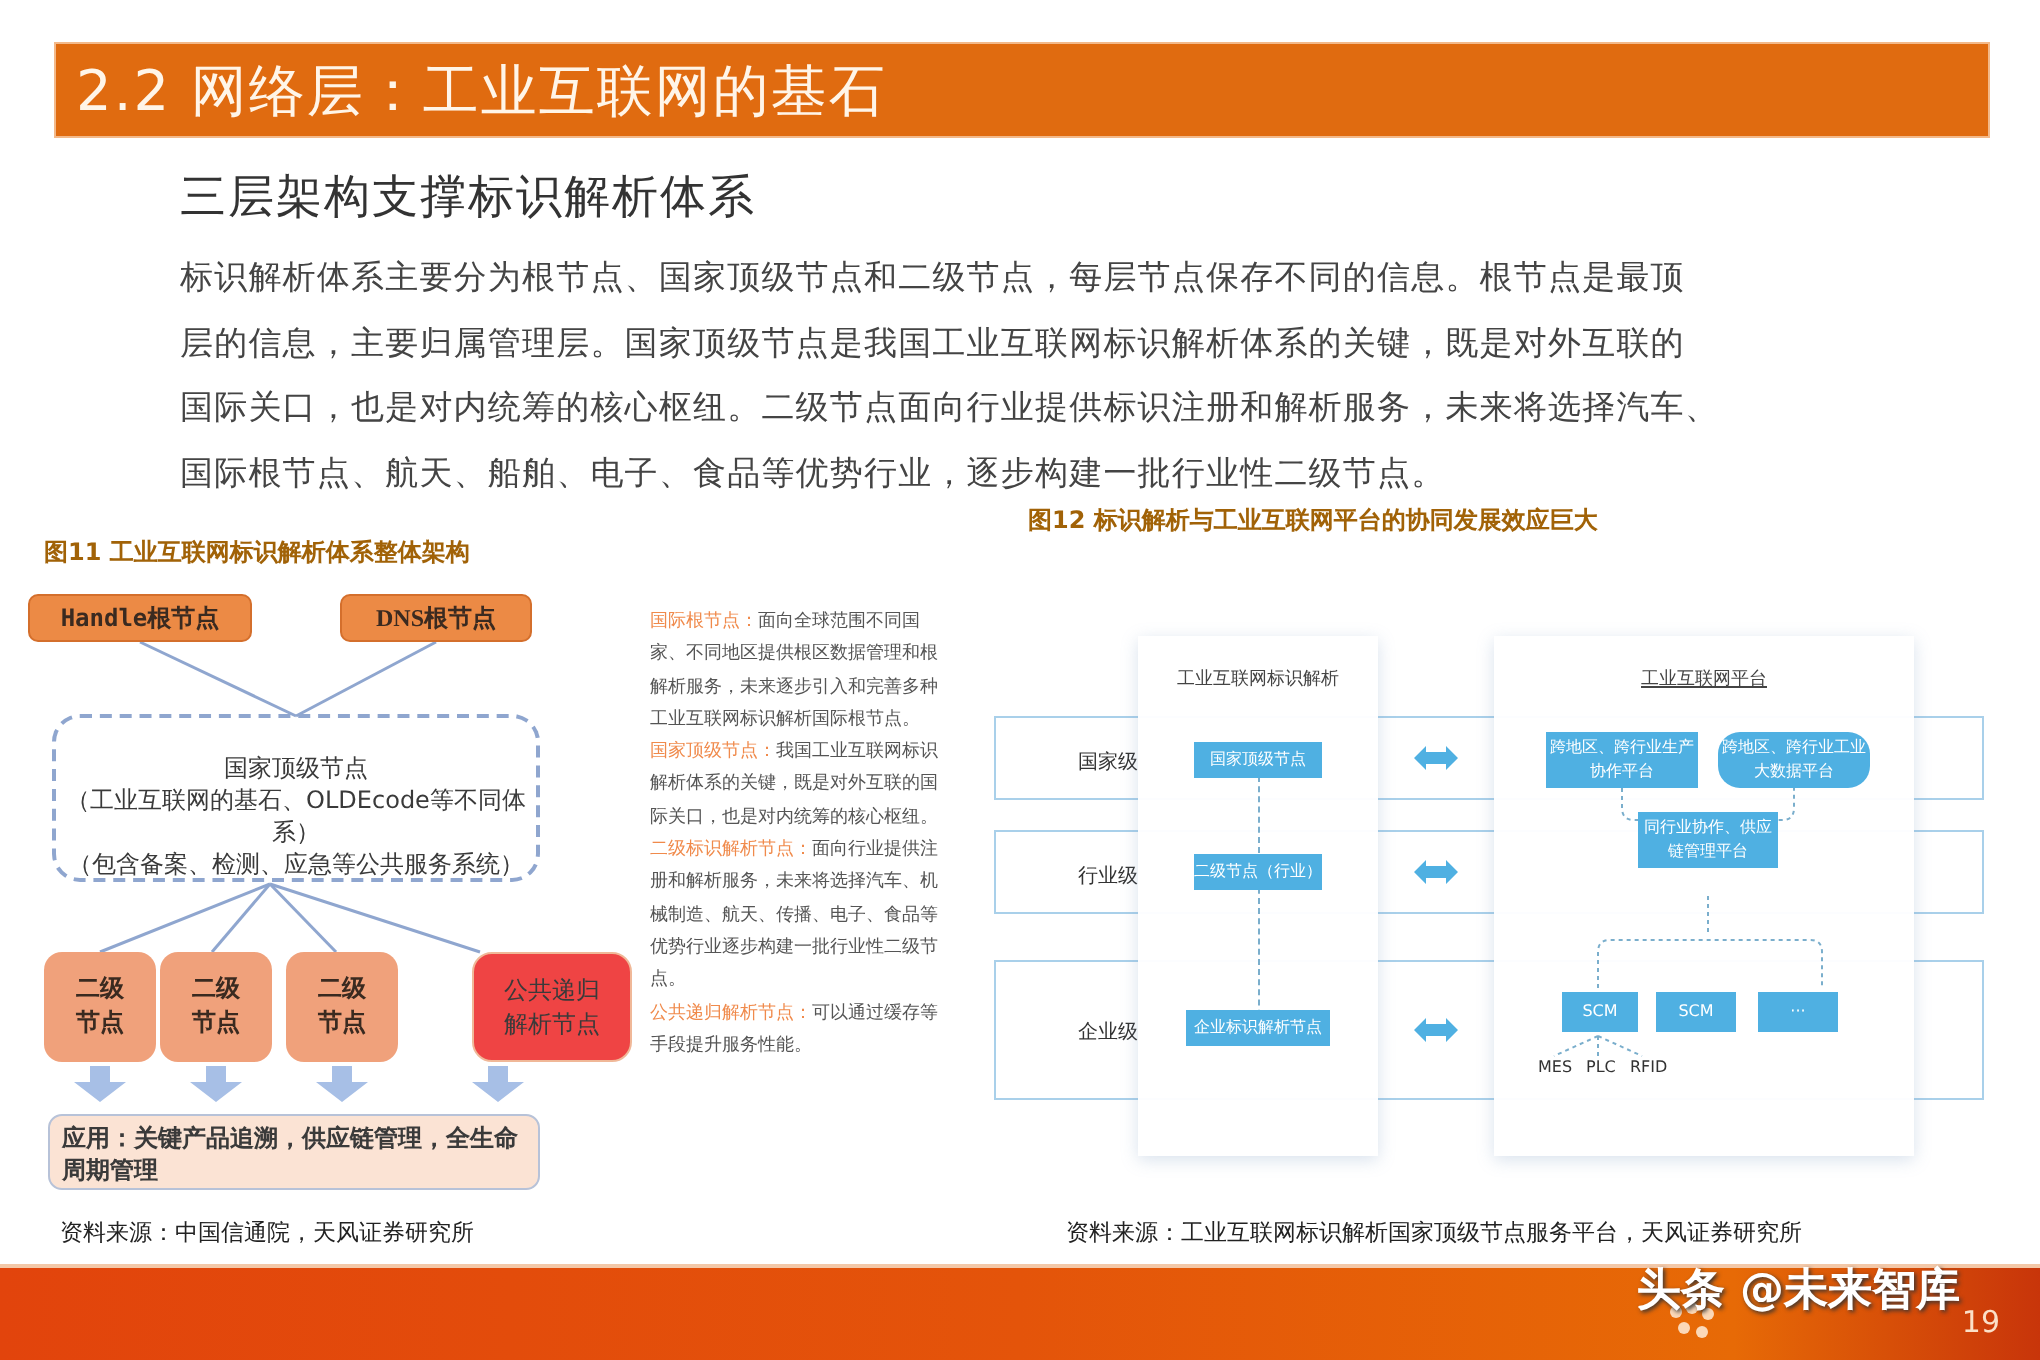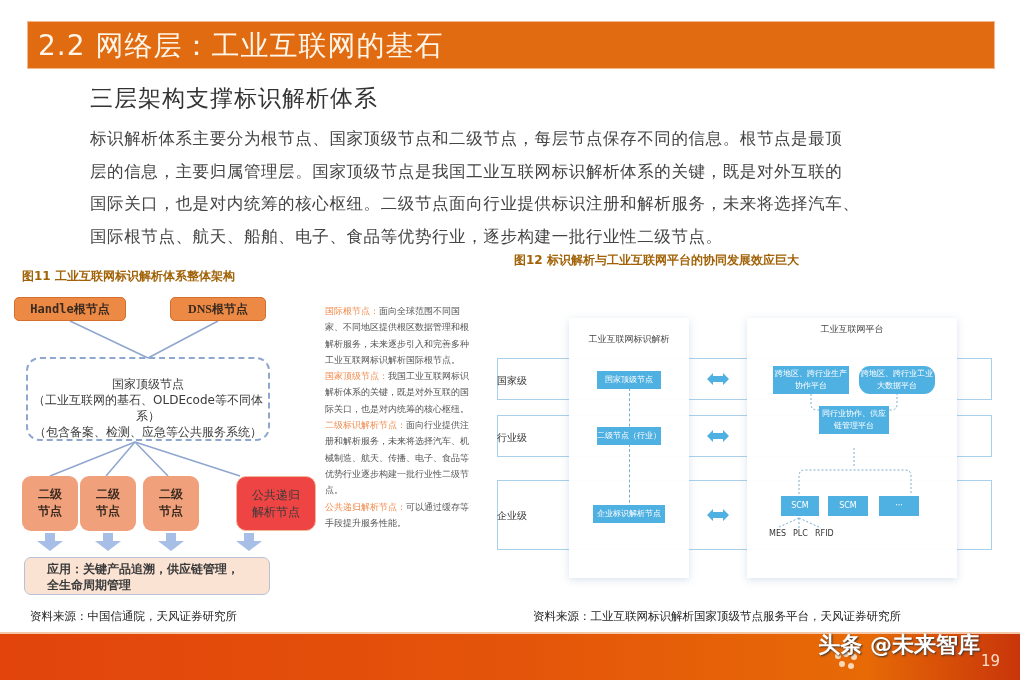--- a/index.html
+++ b/index.html
@@ -56,41 +56,41 @@
     position: absolute; left: 210px; top: 476px; width: 80px; height: 55px;
     background: #ef4444; border: 1px solid #f0b898; border-radius: 10px;
     text-align: center; font-size: 12px; color: #3a3a3a; line-height: 17px; padding-top: 10px; margin-left: 26px;
   }
   .down-arrow {
     position: absolute; top: 533px; width: 26px; height: 18px;
   }
   .app-box {
     position: absolute; left: 24px; top: 557px; width: 246px; height: 38px;
     background: #fbe3d4; border: 1px solid #b7c2d8; border-radius: 7px;
-    font-size: 12px; font-weight: bold; color: #3a3a3a; line-height: 16px; padding: 3px 22px;
+    font-size: 12px; font-weight: bold; color: #3a3a3a; line-height: 16px; padding: 3px 6px;
   }
   .source {
     position: absolute; font-size: 11.5px; color: #222;
   }
   #src-11 { left: 30px; top: 609px; }
   #src-12 { left: 533px; top: 609px; }
 
   .side-notes {
     position: absolute; left: 325px; top: 303px; width: 152px;
     font-size: 9px; line-height: 16.3px; color: #555;
   }
   .side-notes .hl { color: #f08a4b; }
 
   
   .fig12 { position: absolute; left: 497px; top: 300px; width: 495px; height: 290px; }
   .lane {
     position: absolute; left: 0; width: 495px; border: 1px solid #a9d0ea; background: #fff;
   }
   .lane-label {
-    position: absolute; left: 0; width: 72px; text-align: left; font-size: 10px; color: #333;
+    position: absolute; left: 0; width: 72px; text-align: right; font-size: 10px; color: #333;
   }
   .panel {
     position: absolute; background: rgba(255,255,255,0.96);
     box-shadow: 0 2px 8px rgba(120,150,190,0.28);
   }
   .panel-title { position: absolute; width: 100%; text-align: center; font-size: 9px; color: #444; top: 30px; }
   .bnode {
     position: absolute; background: #4fb0e2; color: #fff; font-size: 8px;
     text-align: center; line-height: 12px; display: flex; align-items: center; justify-content: center;
   }
@@ -210,21 +210,21 @@
       <path d="M0 6 L6 0 V3 H16 V0 L22 6 L16 12 V9 H6 V12 Z" fill="#4fb0e2"></path>
     </svg>
   <svg class="bi-arrow" style="left:210px;top:130px;" viewBox="0 0 22 12">
       <path d="M0 6 L6 0 V3 H16 V0 L22 6 L16 12 V9 H6 V12 Z" fill="#4fb0e2"></path>
     </svg>
   <svg class="bi-arrow" style="left:210px;top:209px;" viewBox="0 0 22 12">
       <path d="M0 6 L6 0 V3 H16 V0 L22 6 L16 12 V9 H6 V12 Z" fill="#4fb0e2"></path>
     </svg>
 
   <div class="panel" style="left:250px;top:18px;width:210px;height:260px;">
-    <div class="panel-title" style="top:5px;">工业互联网平台</div>
+    <div class="panel-title" style="top:15px;text-decoration:underline;">工业互联网平台</div>
     <div class="bnode" style="left:26px;top:48px;width:76px;height:28px;">跨地区、跨行业生产协作平台</div>
     <div class="bnode" style="left:112px;top:48px;width:76px;height:28px;border-radius:11px;">跨地区、跨行业工业大数据平台</div>
     <svg style="position:absolute;left:0;top:0;" width="210" height="260">
       <path d="M64 76 V86 Q64 92 70 92 H144 Q150 92 150 86 V76" fill="none" stroke="#7aaecc" stroke-dasharray="2 2"></path>
       <line x1="107" y1="92" x2="107" y2="102" stroke="#7aaecc" stroke-dasharray="2 2"></line>
       <line x1="107" y1="130" x2="107" y2="150" stroke="#7aaecc" stroke-dasharray="2 2"></line>
       <path d="M52 176 V158 Q52 152 58 152 H158 Q164 152 164 158 V176" fill="none" stroke="#7aaecc" stroke-dasharray="2 2"></path>
       <line x1="52" y1="200" x2="30" y2="210" stroke="#7aaecc" stroke-dasharray="2 2"></line>
       <line x1="52" y1="200" x2="52" y2="210" stroke="#7aaecc" stroke-dasharray="2 2"></line>
       <line x1="52" y1="200" x2="74" y2="210" stroke="#7aaecc" stroke-dasharray="2 2"></line>

